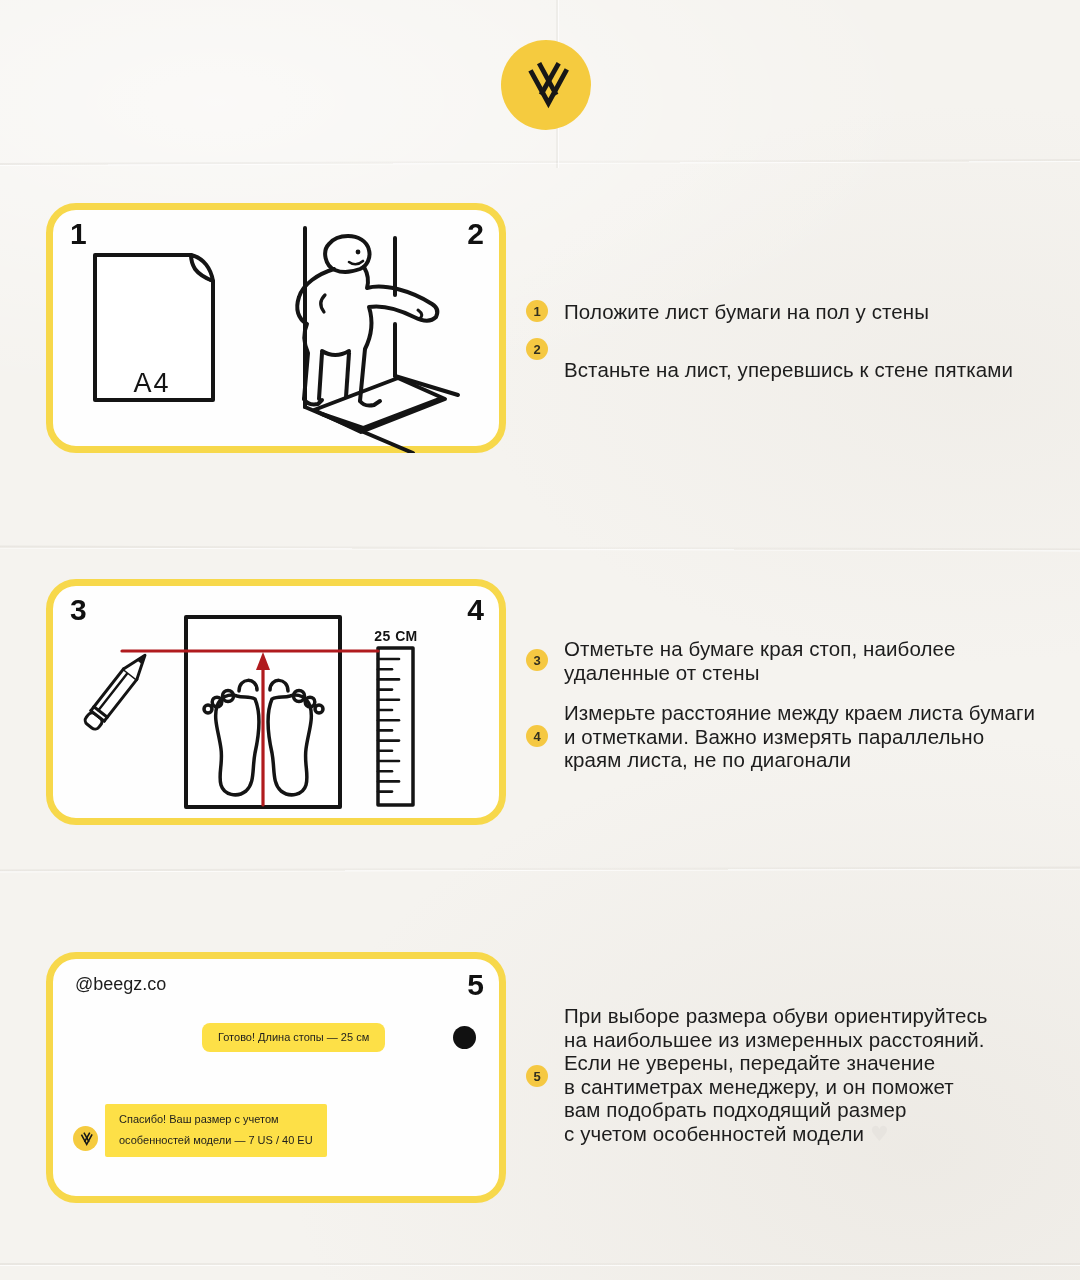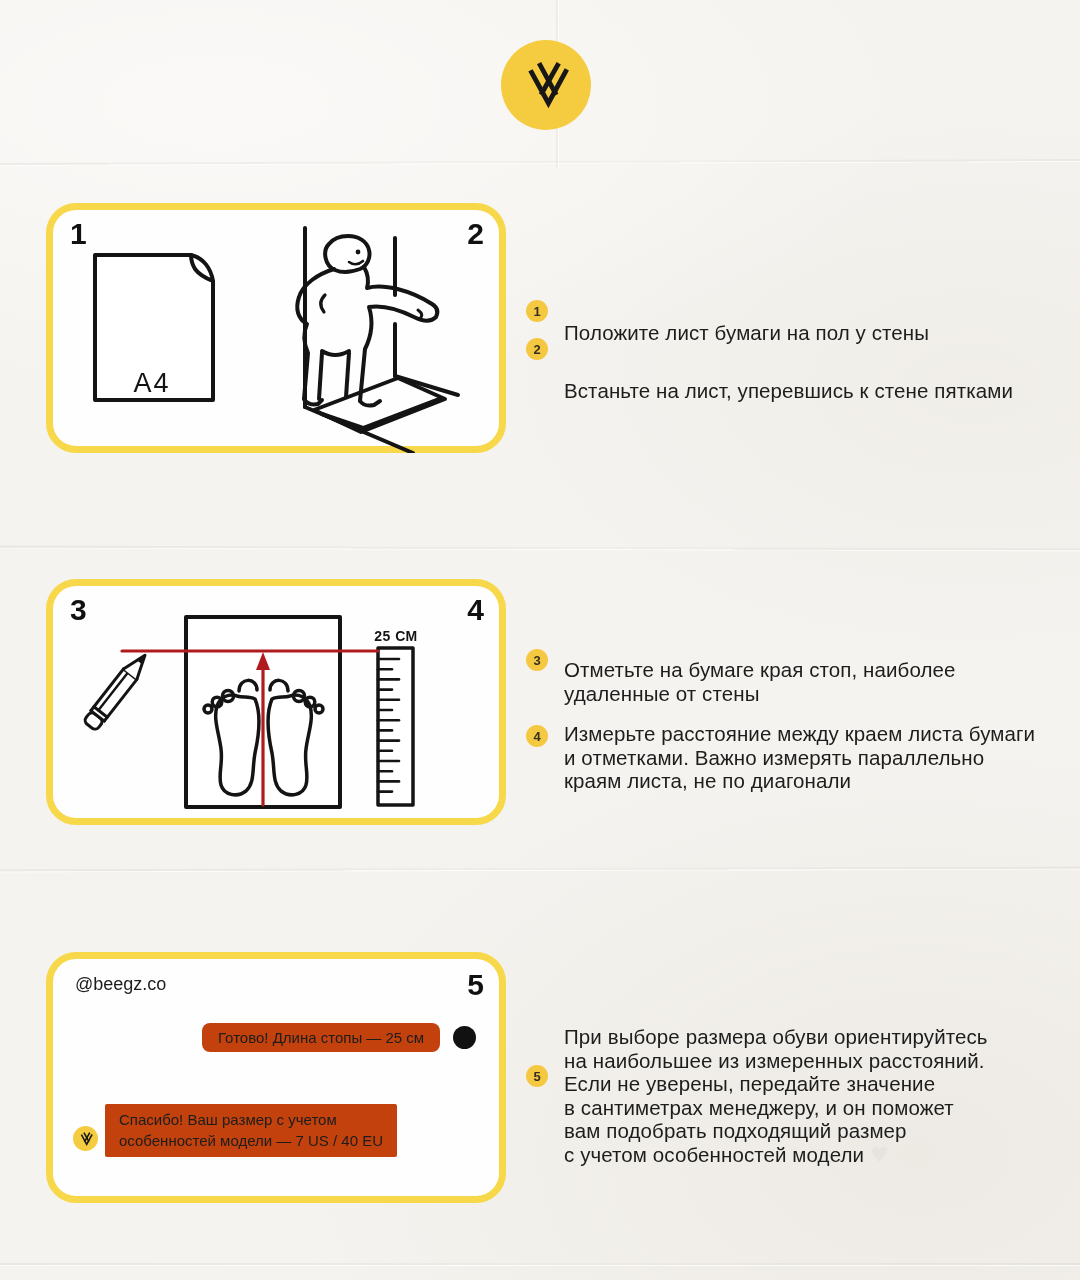--- a/index.html
+++ b/index.html
@@ -36,26 +36,26 @@
   .panel svg.art { position:absolute; left:-7px; top:-7px; }
   .pnum { position:absolute; top:7px; font-size:30px; font-weight:700; color:#111; }
   .pnum.l { left:17px; }
   .pnum.r { right:15px; }
 
   
   .badge { position:absolute; left:526px; width:22px; height:22px; border-radius:50%;
     background:#f5c842; color:#33301f; font-size:13px; font-weight:700;
     display:flex; align-items:center; justify-content:center; }
   .step-text { position:absolute; left:564px; width:505px; font-size:20.5px;
-    line-height:23.5px; white-space:pre-line; color:#1d1d1d; letter-spacing:.1px;margin-top:21px; }
+    line-height:23.5px; white-space:pre-line; color:#1d1d1d; letter-spacing:.1px; }
   .heart { color:#e7e4df; font-family:"DejaVu Sans", sans-serif; font-size:21px; }
 
   
   .handle { position:absolute; left:22px; top:15px; font-size:18px; font-weight:500; color:#1d1d1d; }
-  .bubble { position:absolute; background:#c2410c; color:#1d1d1d; font-size:15px; }
+  .bubble { position:absolute; background:#fde047; color:#1d1d1d; font-size:11px; }
   .bubble.out { left:149px; top:64px; height:29px; line-height:29px; padding:0 16px;
     border-radius:8px; white-space:nowrap; }
   .bubble.in { left:52px; top:145px; padding:5px 14px 6px; border-radius:2px;
     line-height:21px; white-space:pre-line; }
   .avatar-user { position:absolute; left:400px; top:67px; width:23px; height:23px;
     border-radius:50%; background:#111; }
   .avatar-beegz { position:absolute; left:20px; top:167px; width:25px; height:25px;
     border-radius:50%; background:#f5cb3f; display:flex; align-items:center; justify-content:center; }
   .avatar-beegz svg { width:14px; height:14px; }
 

